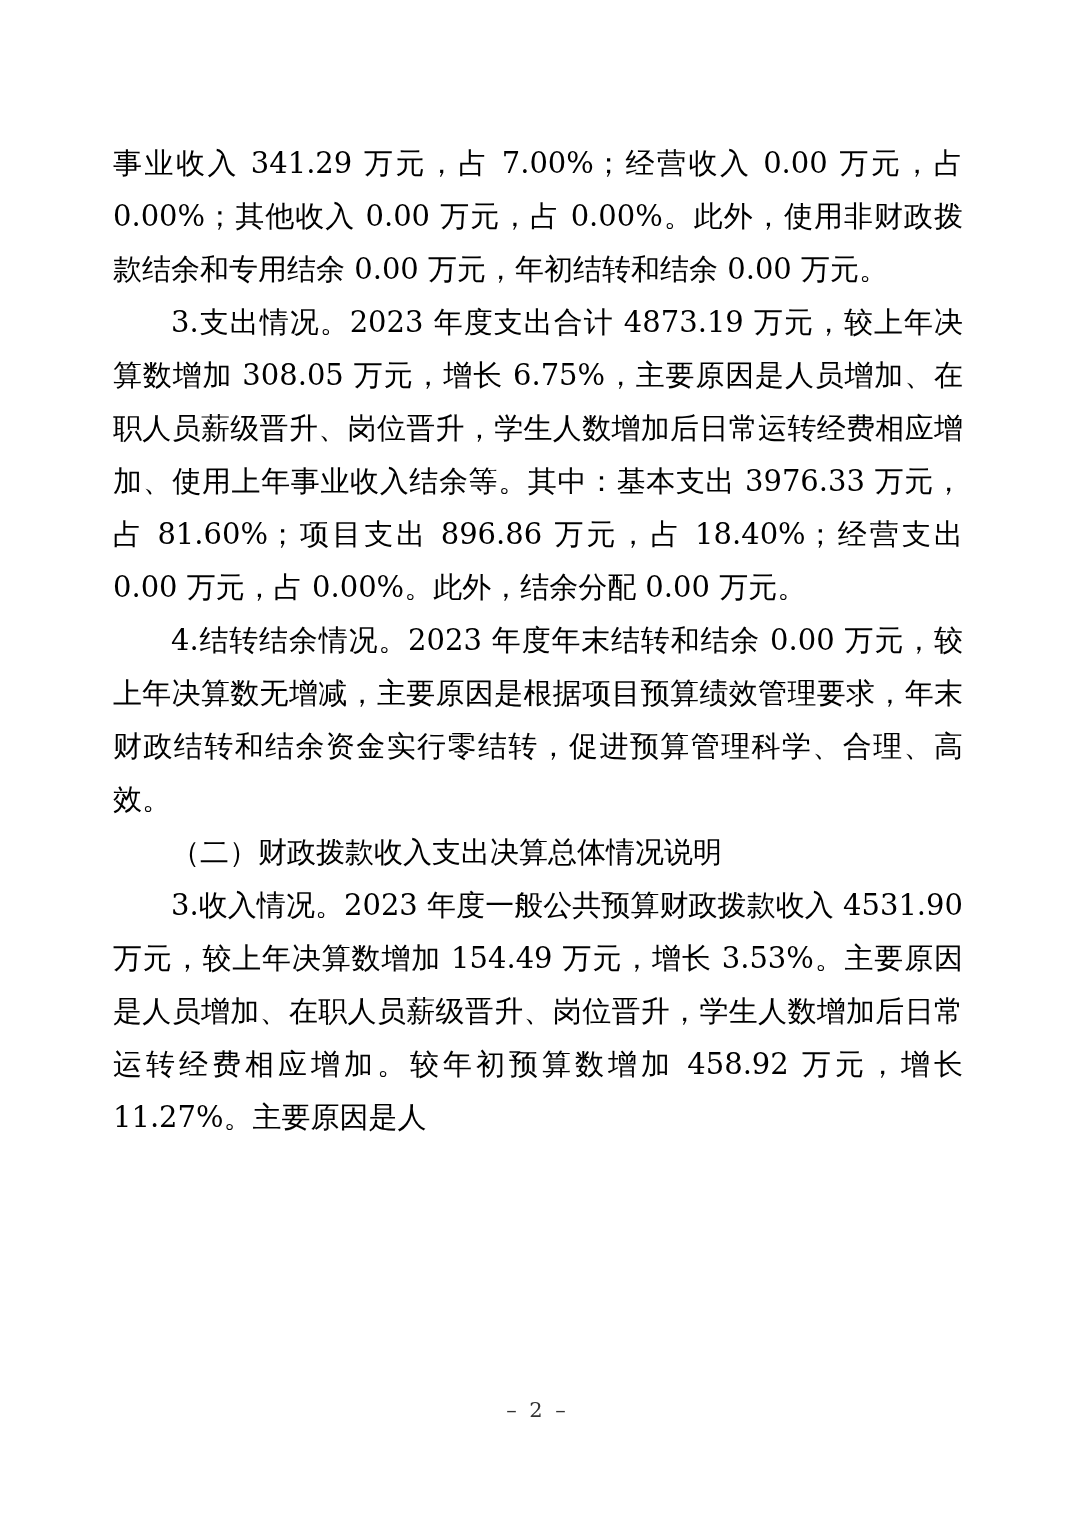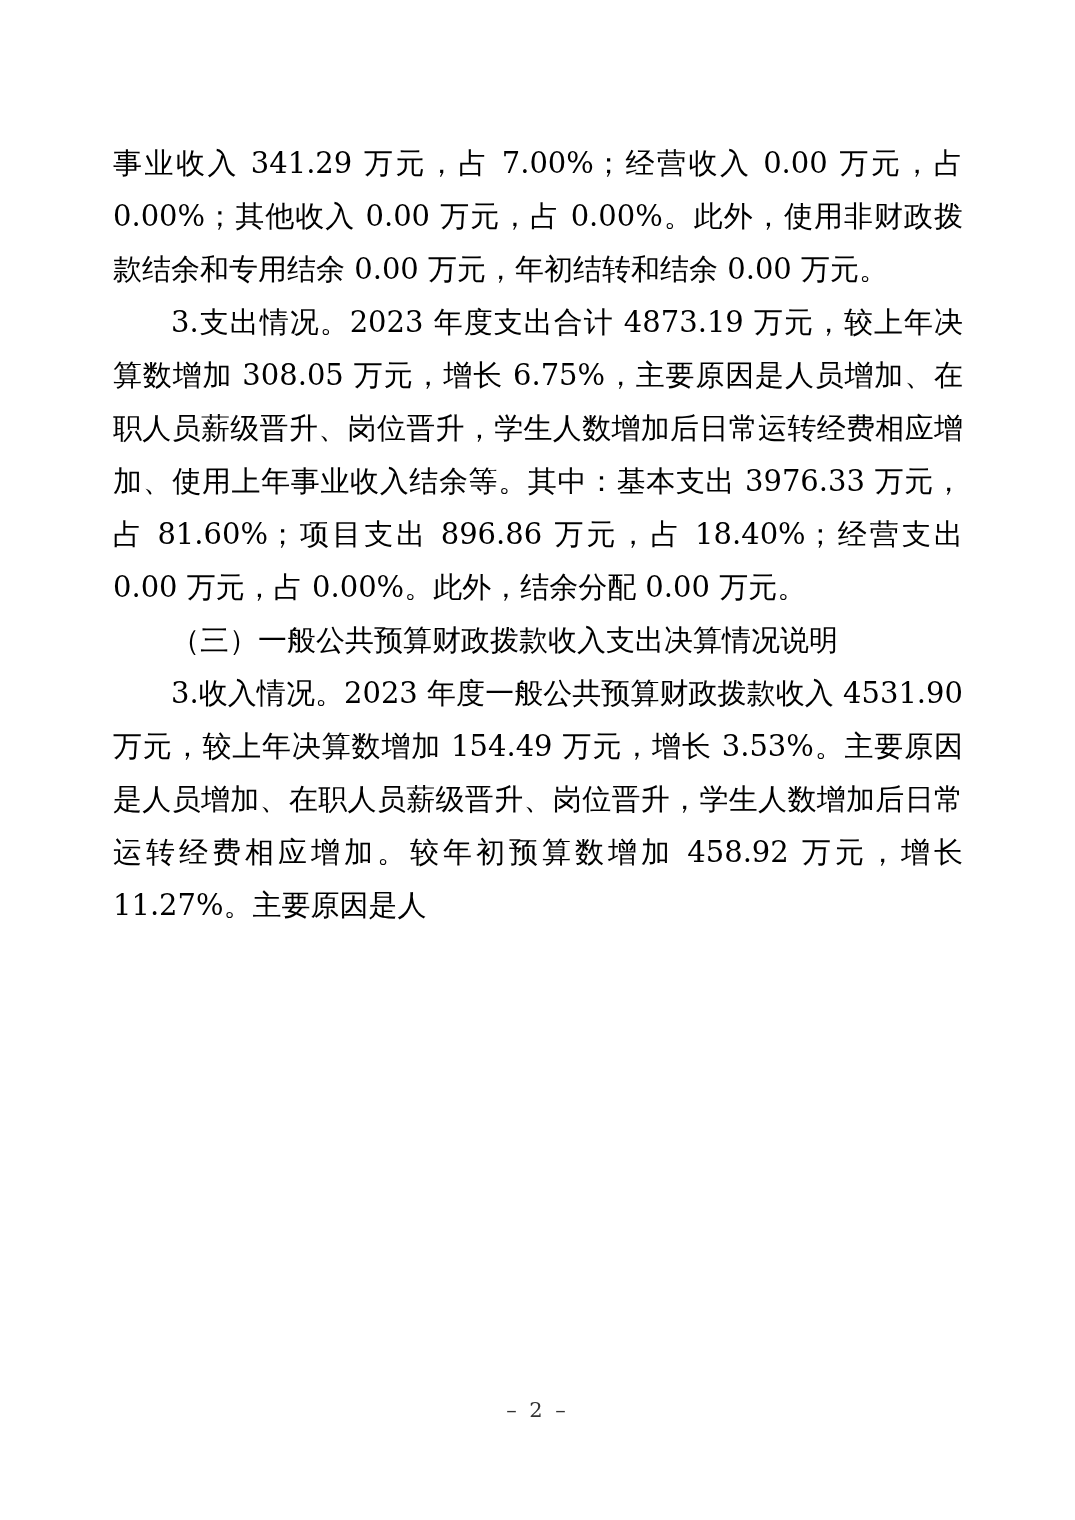--- a/index.html
+++ b/index.html
@@ -50,19 +50,20 @@
     color: #333333;
   }
 </style>
 </head>
 <body>
 
 <div class="page">
   <div class="content" id="doc-body">
       <p class="para"><span>事业收入 341.29 万元，占 7.00%；经营收入 0.00 万元，占 0.00%；其他收入 0.00 万元，占 0.00%。此外，使用非财政拨款结余和专用结余 0.00 万元，年初结转和结余 0.00 万元。</span></p>
       <p class="para indent"><span class="bold">3.支出情况。</span><span>2023 年度支出合计 4873.19 万元，较上年决算数增加 308.05 万元，增长 6.75%，主要原因是人员增加、在职人员薪级晋升、岗位晋升，学生人数增加后日常运转经费相应增加、使用上年事业收入结余等。其中：基本支出 3976.33 万元，占 81.60%；项目支出 896.86 万元，占 18.40%；经营支出 0.00 万元，占 0.00%。此外，结余分配 0.00 万元。</span></p>
-      <p class="para heading indent"><span class="bold">（三）一般公共预算财政拨款收入支出决算情况说明</span></p>
+      <p class="para indent"><span class="bold">4.结转结余情况。</span><span>2023 年度年末结转和结余 0.00 万元，较上年决算数无增减，主要原因是根据项目预算绩效管理要求，年末财政结转和结余资金实行零结转，促进预算管理科学、合理、高效。</span></p>
+      <p class="para heading indent"><span class="bold">（二）财政拨款收入支出决算总体情况说明</span></p>
       <p class="para indent"><span class="bold">3.收入情况。</span><span>2023 年度一般公共预算财政拨款收入 4531.90 万元，较上年决算数增加 154.49 万元，增长 3.53%。主要原因是人员增加、在职人员薪级晋升、岗位晋升，学生人数增加后日常运转经费相应增加。较年初预算数增加 458.92 万元，增长 11.27%。主要原因是人</span></p>
     </div>
   <div class="footer">
     <span>– 2 –</span>
   </div>
 </div>
 
 </body></html>

